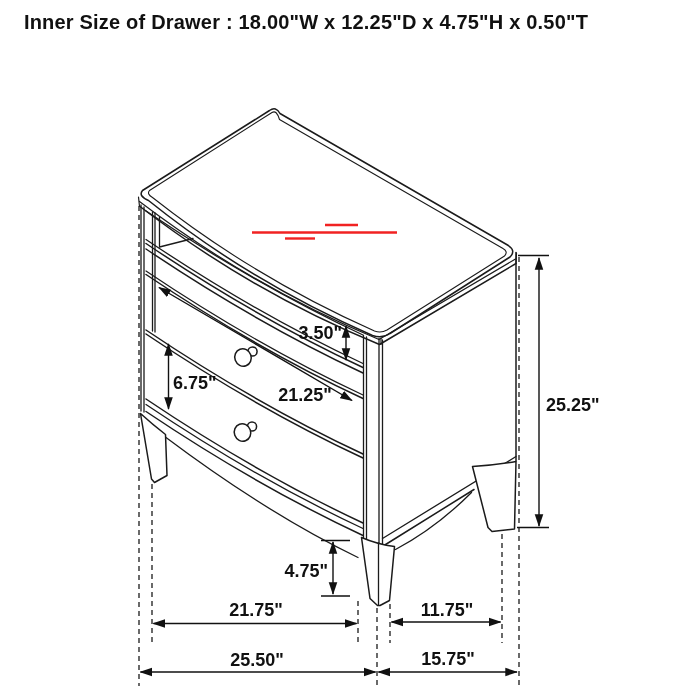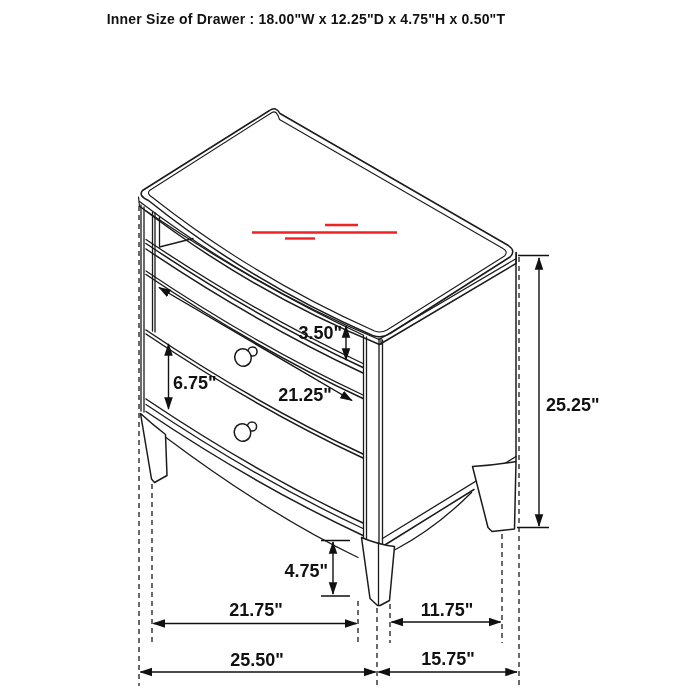--- a/index.html
+++ b/index.html
@@ -1,18 +1,18 @@
 <!DOCTYPE html>
 <html><head>
 <meta charset="utf-8">
 <style>
   html,body{margin:0;padding:0;background:#ffffff;}
   body{width:700px;height:700px;position:relative;font-family:"Liberation Sans",sans-serif;overflow:hidden;}
   .title{position:absolute;top:11px;left:0;width:612px;text-align:center;
-         font-size:14px;font-weight:bold;color:#111;letter-spacing:.2px;}
+         font-size:20px;font-weight:bold;color:#111;letter-spacing:.2px;}
   svg{position:absolute;top:0;left:0;}
   text{font-family:"Liberation Sans",sans-serif;font-weight:bold;font-size:18px;fill:#111;}
 </style>
 </head>
 <body>
 
 <div class="title">Inner Size of Drawer : 18.00"W x 12.25"D x 4.75"H x 0.50"T</div>
 
 <svg width="700" height="700" viewBox="0 0 700 700">
   <defs>

